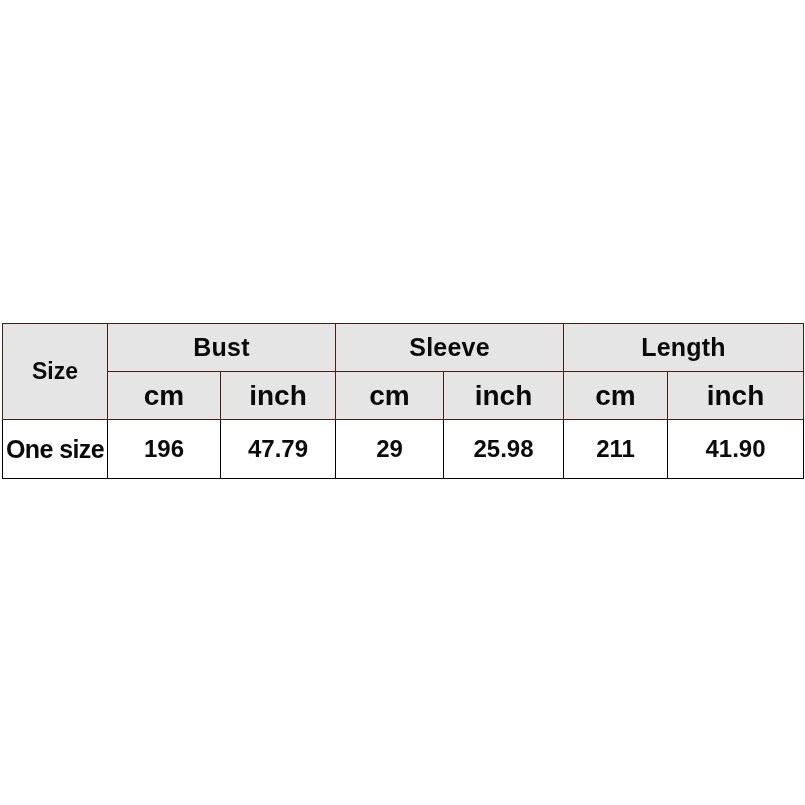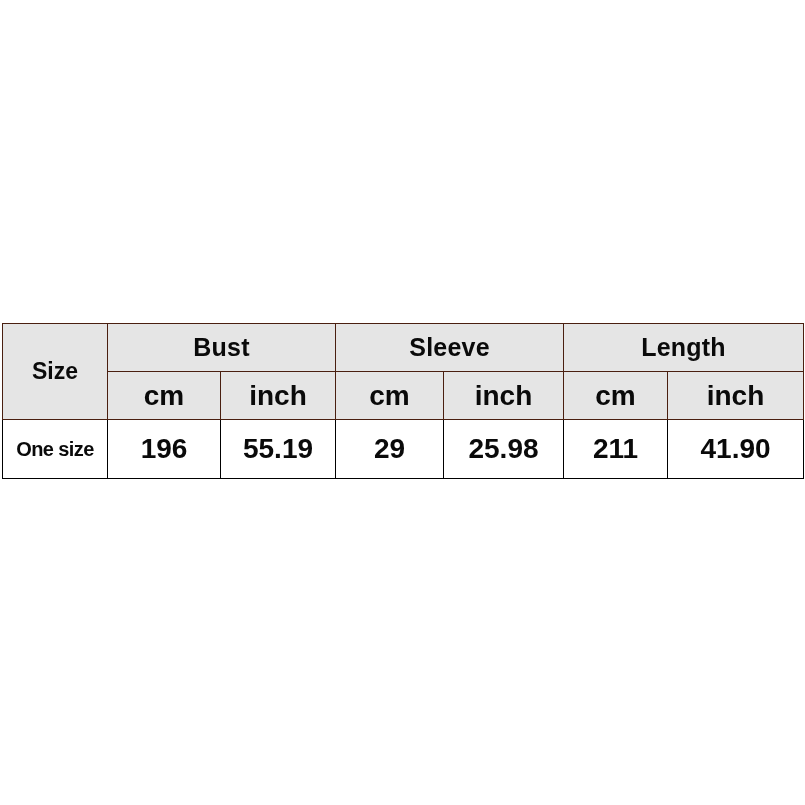--- a/index.html
+++ b/index.html
@@ -60,25 +60,25 @@
   }
 
   table.size-chart td.hd-size {
     font-size: 23px;
   }
 
   
   table.size-chart td.cell {
     background: #ffffff;
     height: 59px;
-    font-size: 28px;
+    font-size: 24px;
   }
 
   table.size-chart td.cell-size {
-    font-size: 20px;
+    font-size: 25px;
     letter-spacing: -0.6px;
   }
 
   
   col.c-size  { width: 105px; }
   col.c-bust-cm   { width: 113px; }
   col.c-bust-in   { width: 115px; }
   col.c-slv-cm    { width: 108px; }
   col.c-slv-in    { width: 120px; }
   col.c-len-cm    { width: 104px; }
@@ -109,21 +109,21 @@
         <td class="hd hd-unit">cm</td>
         <td class="hd hd-unit">inch</td>
         <td class="hd hd-unit">cm</td>
         <td class="hd hd-unit">inch</td>
         <td class="hd hd-unit">cm</td>
         <td class="hd hd-unit">inch</td>
       </tr>
       <tr>
         <td class="cell cell-size">One size</td>
         <td class="cell">196</td>
-        <td class="cell">55.19</td>
+        <td class="cell">47.79</td>
         <td class="cell">29</td>
         <td class="cell">25.98</td>
         <td class="cell">211</td>
         <td class="cell">41.90</td>
       </tr>
     </tbody>
   </table>
 </div>
 
 </body></html>

